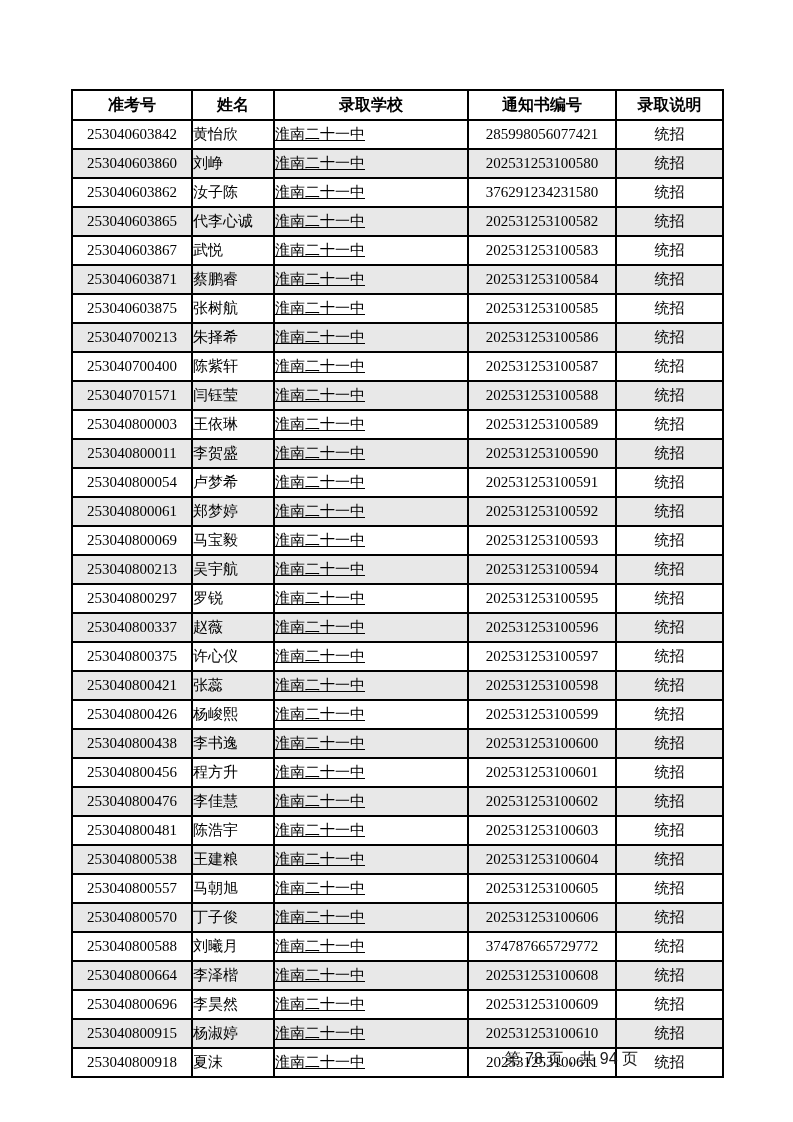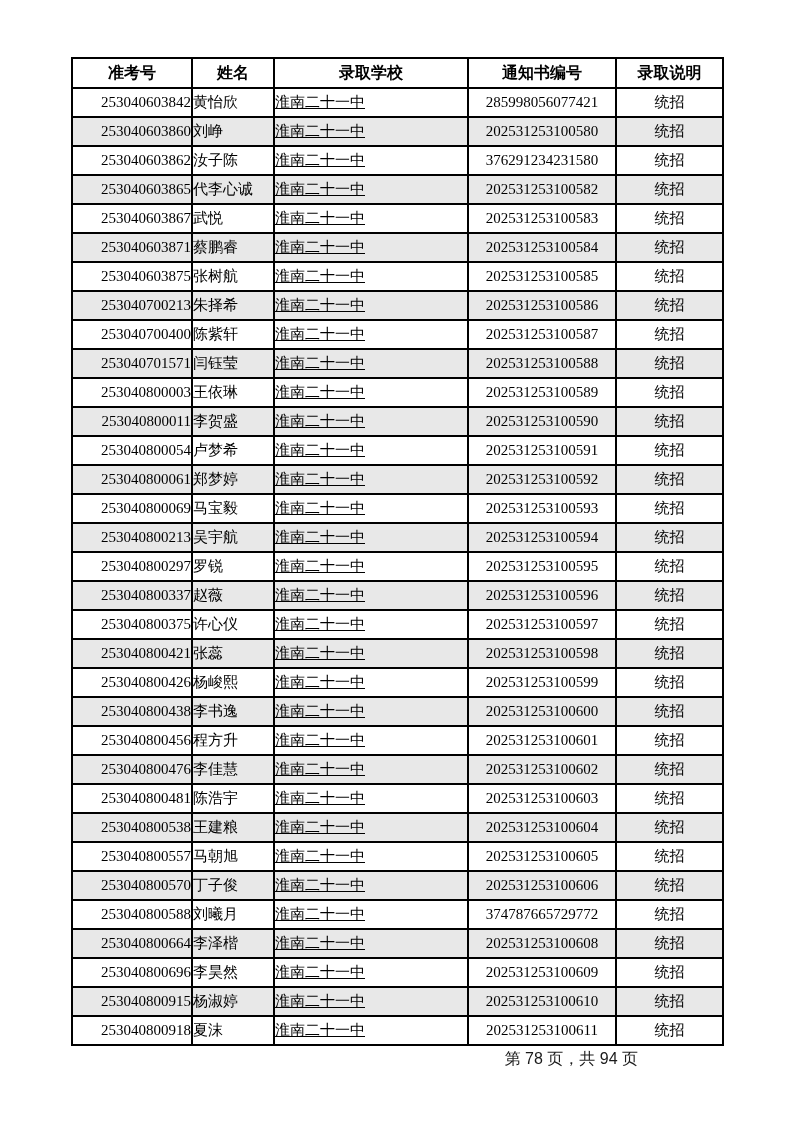--- a/index.html
+++ b/index.html
@@ -18,20 +18,21 @@
   .table-wrap {
     position: absolute;
     left: 71px;
     top: 57px;
     width: 651px;
   }
   table.admission {
     border-collapse: collapse;
     table-layout: fixed;
     width: 651px;
+    margin-top: 32px;
   }
   table.admission th,
   table.admission td {
     border: 2px solid #000000;
     overflow: hidden;
     white-space: nowrap;
     vertical-align: middle;
     box-sizing: border-box;
   }
   table.admission th {
@@ -47,21 +48,21 @@
     font-size: 15px;
     font-weight: normal;
     padding: 0;
   }
   tbody tr:nth-child(even) td {
     background: #e8e8e8;
   }
   tbody tr:nth-child(odd) td {
     background: #ffffff;
   }
-  td.c0 { text-align: right; padding-left: 3px; }
+  td.c0 { text-align: center; padding-left: 3px; }
   td.c1 { text-align: left; padding-left: 5px; }
   td.c2 { text-align: left; padding-left: 4px; text-decoration: underline; }
   td.c3 { text-align: center; }
   td.c4 { text-align: center; padding-left: 5px; }
   .page-footer {
     position: absolute;
     top: 1049px;
     left: 0;
     width: 638px;
     text-align: right;

